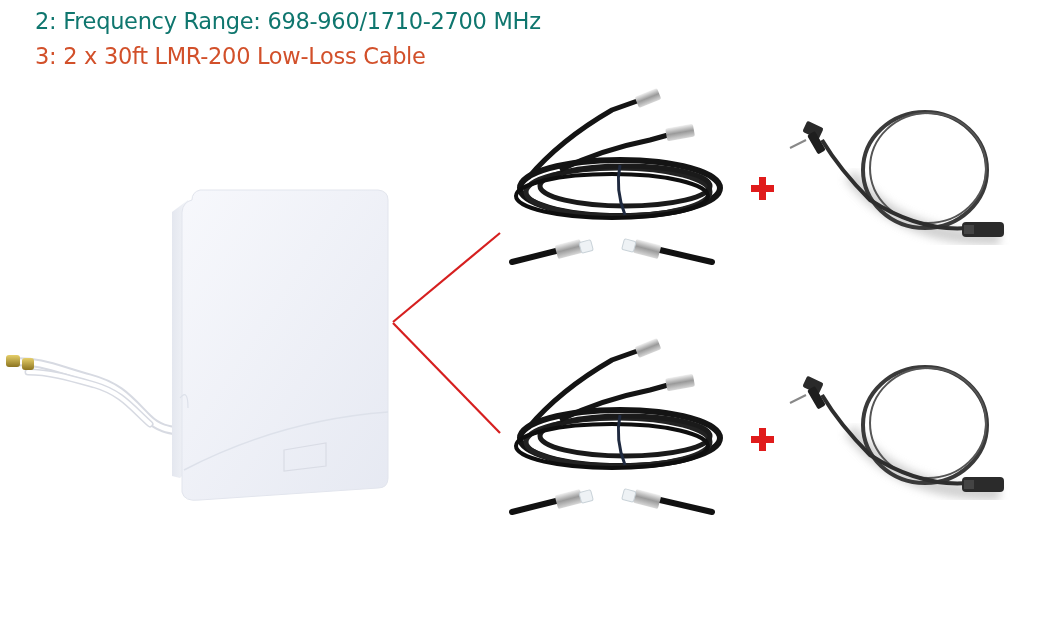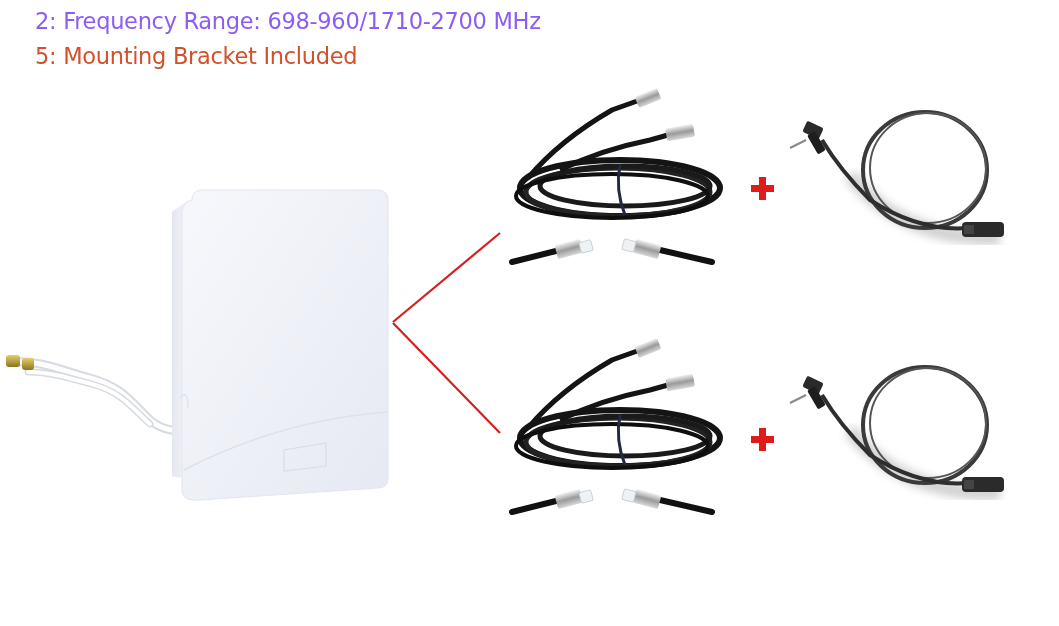--- a/index.html
+++ b/index.html
@@ -5,22 +5,22 @@
     html, body { margin: 0; padding: 0; background: #ffffff; }
     body { width: 1059px; height: 626px; position: relative; overflow: hidden; font-family: "DejaVu Sans", sans-serif; }
     .features { position: absolute; left: 35px; top: 4px; margin: 0; padding: 0; list-style: none; }
     .features li { font-family: "DejaVu Sans", sans-serif; font-size: 22.5px; line-height: 35px; height: 35px; white-space: nowrap; letter-spacing: -0.3px; }
     .layer { position: absolute; left: 0; top: 0; }
   </style>
 </head>
 <body>
 
 <ul class="features">
-  <li style="color:#8b5cf6">2: Frequency Range: 698-960/1710-2700 MHz</li>
-  <li style="color:#d2502a">5: Mounting Bracket Included</li>
+  <li style="color:#0f766e">2: Frequency Range: 698-960/1710-2700 MHz</li>
+  <li style="color:#d2502a">3: 2 x 30ft LMR-200 Low-Loss Cable</li>
 </ul>
 
 <svg class="layer" width="1059" height="626" viewBox="0 0 1059 626">
   <defs>
     <linearGradient id="panelGrad" x1="0" y1="0" x2="1" y2="1">
       <stop offset="0" stop-color="#f7f8fc"></stop>
       <stop offset="1" stop-color="#e6e9f2"></stop>
     </linearGradient>
     <linearGradient id="sideGrad" x1="0" y1="0" x2="1" y2="0">
       <stop offset="0" stop-color="#e4e7ef"></stop>

